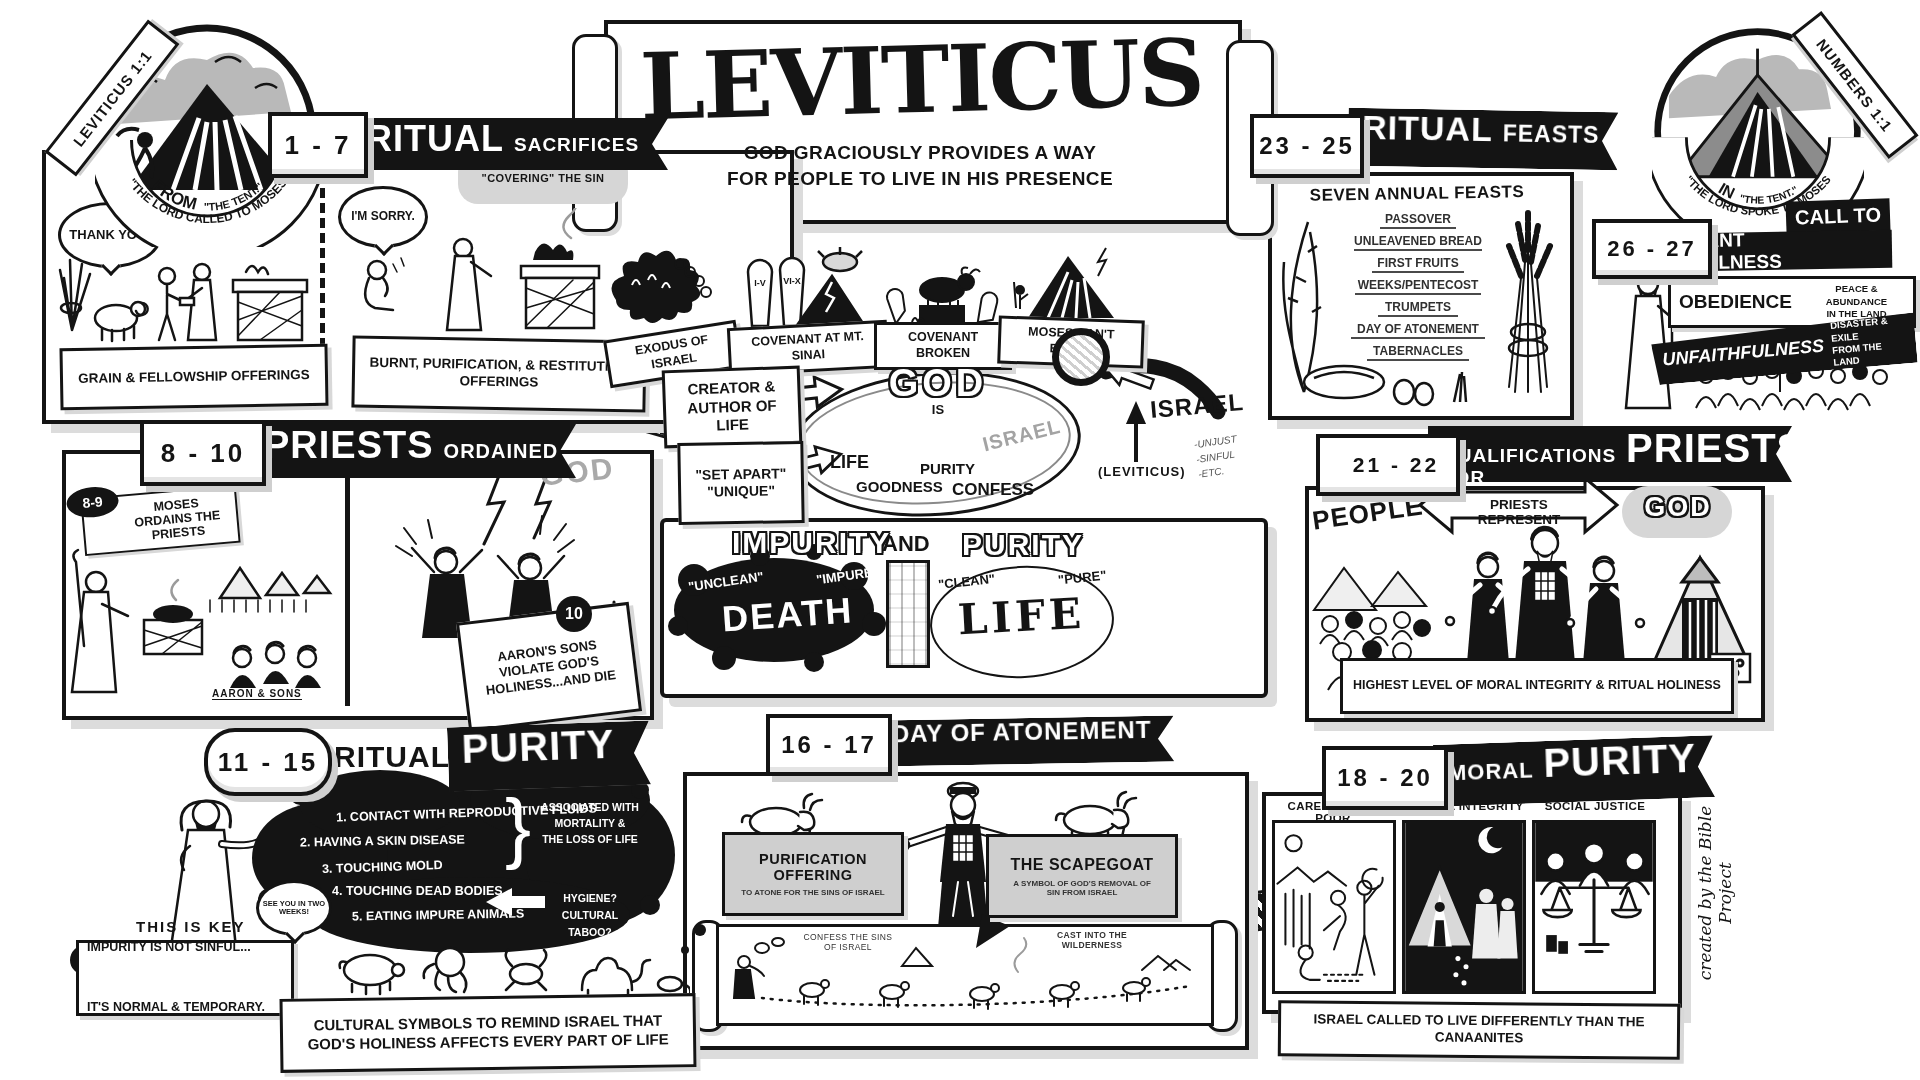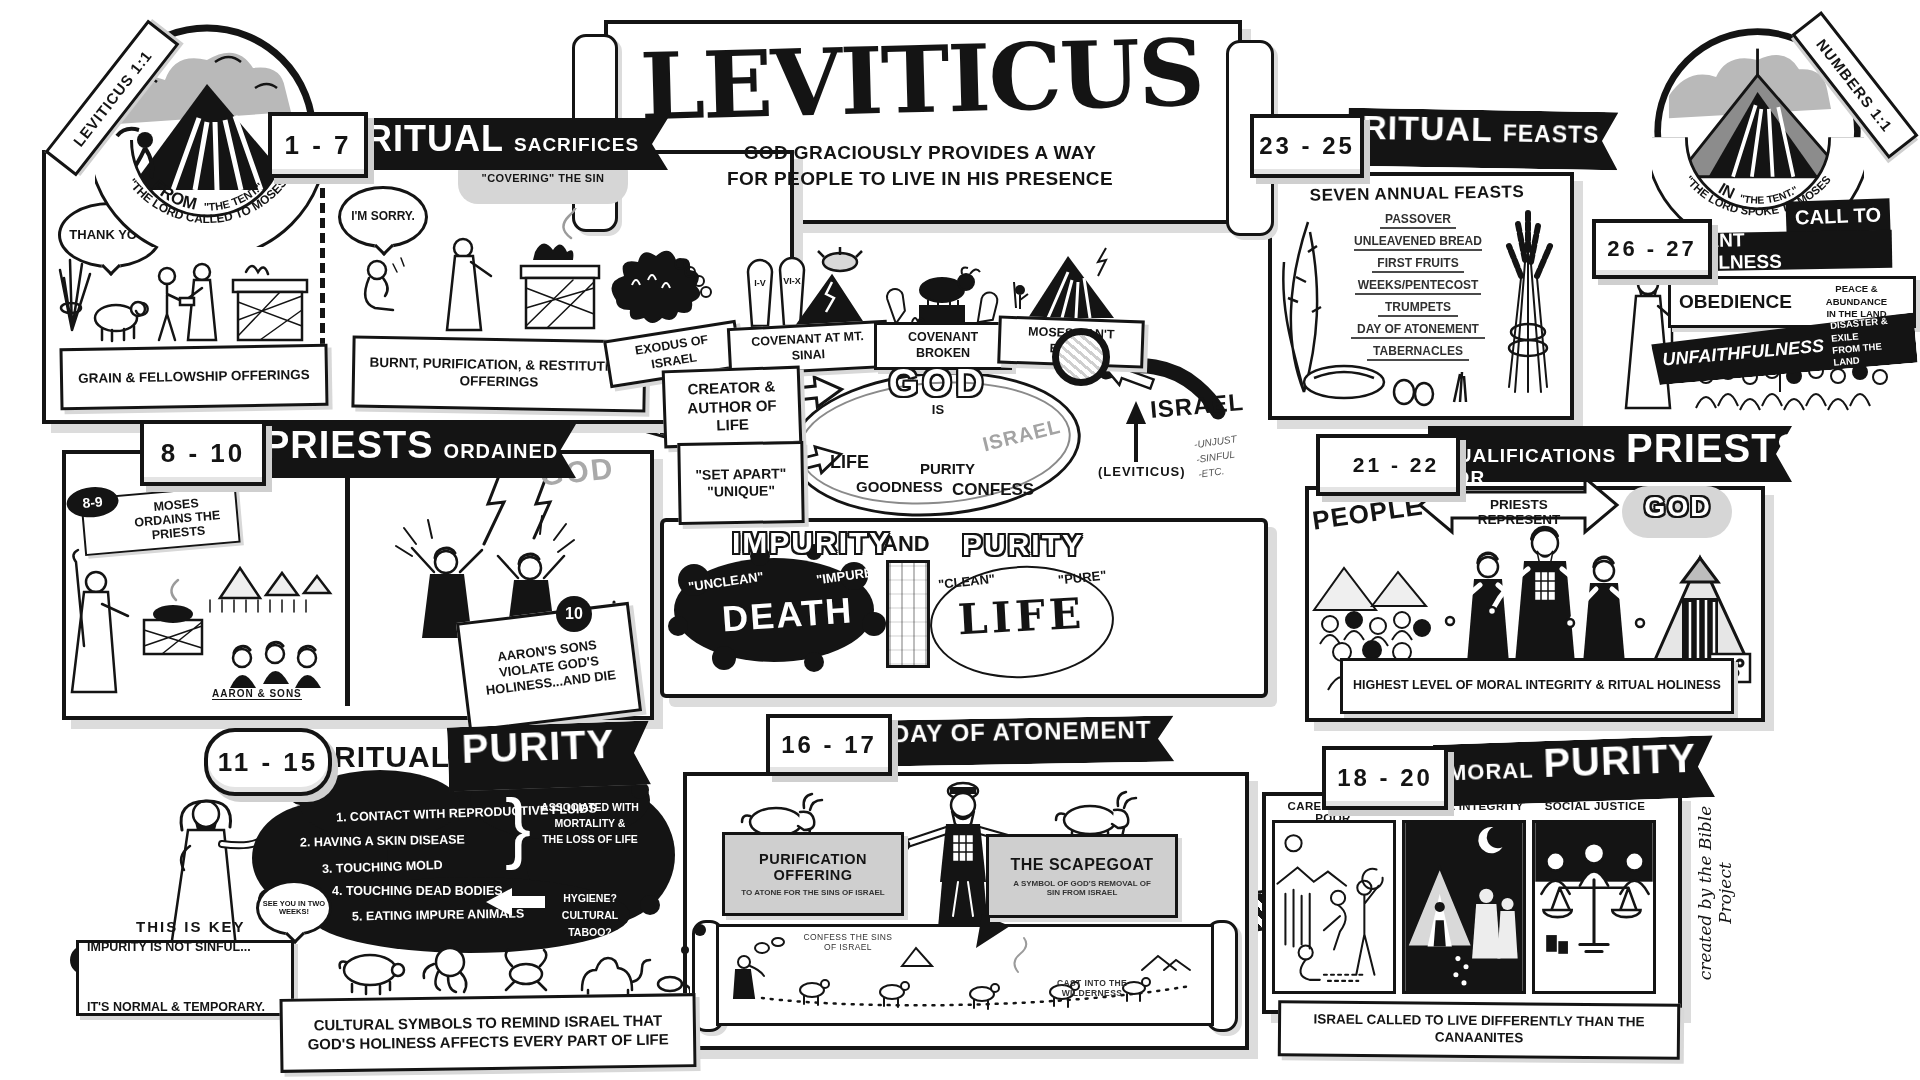--- a/index.html
+++ b/index.html
@@ -651,21 +651,21 @@
     <span style="font-weight:bold;font-size:8px;margin-top:5px;color:#333;">TO ATONE FOR THE SINS OF ISRAEL</span>
   </div>
   <div class="abs" style="left:986px;top:834px;width:186px;height:78px;background:#cfcfcf;border:3px solid #141414;z-index:6;display:flex;flex-direction:column;align-items:center;justify-content:center;text-align:center;box-shadow:4px 4px 0 #dcdcdc;">
     <span style="font-weight:bold;font-size:16px;letter-spacing:.5px;">THE SCAPEGOAT</span>
     <span style="font-weight:bold;font-size:8px;margin-top:5px;color:#333;width:150px;">A SYMBOL OF GOD'S REMOVAL OF SIN FROM ISRAEL</span>
   </div>
   <div class="abs rollv" style="left:692px;top:920px;width:26px;height:106px;"></div>
   <div class="abs rollv" style="left:1206px;top:920px;width:26px;height:106px;"></div>
   <div class="abs" style="left:716px;top:924px;width:492px;height:96px;background:#fff;border:3px solid #141414;z-index:3;"></div>
   <div class="abs hand" style="left:800px;top:932px;width:96px;text-align:center;font-weight:normal;font-size:8.5px;z-index:6;color:#333;">CONFESS THE SINS OF ISRAEL</div>
-  <div class="abs hand" style="left:1050px;top:930px;width:84px;text-align:center;font-weight:bold;font-size:8.5px;z-index:6;color:#333;margin-top:48px;">CAST INTO THE WILDERNESS</div>
+  <div class="abs hand" style="left:1050px;top:930px;width:84px;text-align:center;font-weight:bold;font-size:8.5px;z-index:6;color:#333;">CAST INTO THE WILDERNESS</div>
   <svg class="abs scene" style="left:722px;top:936px;z-index:4;" width="480" height="80" viewBox="0 0 480 80">
     <g stroke="#141414" stroke-width="2" fill="#fff" stroke-linecap="round">
       <circle cx="22" cy="26" r="6" fill="#fff"></circle>
       <path d="M14,34 l14,0 l4,28 l-20,0 z" fill="#141414"></path>
       <path d="M28,30 q10,4 14,10" fill="none"></path>
       <ellipse cx="40" cy="12" rx="7" ry="5" fill="#fff"></ellipse>
         <ellipse cx="56" cy="6" rx="6" ry="4" fill="#fff"></ellipse>
       <path d="M180,30 l14,-18 l16,18 z" fill="#fff"></path>
       <path d="M296,36 q-8,-10 2,-18 q10,-8 4,-16" stroke="#9b9b9b" fill="none"></path>
       <path d="M420,34 l16,-14 l18,14 M442,34 l12,-10 l14,10" fill="none"></path>

